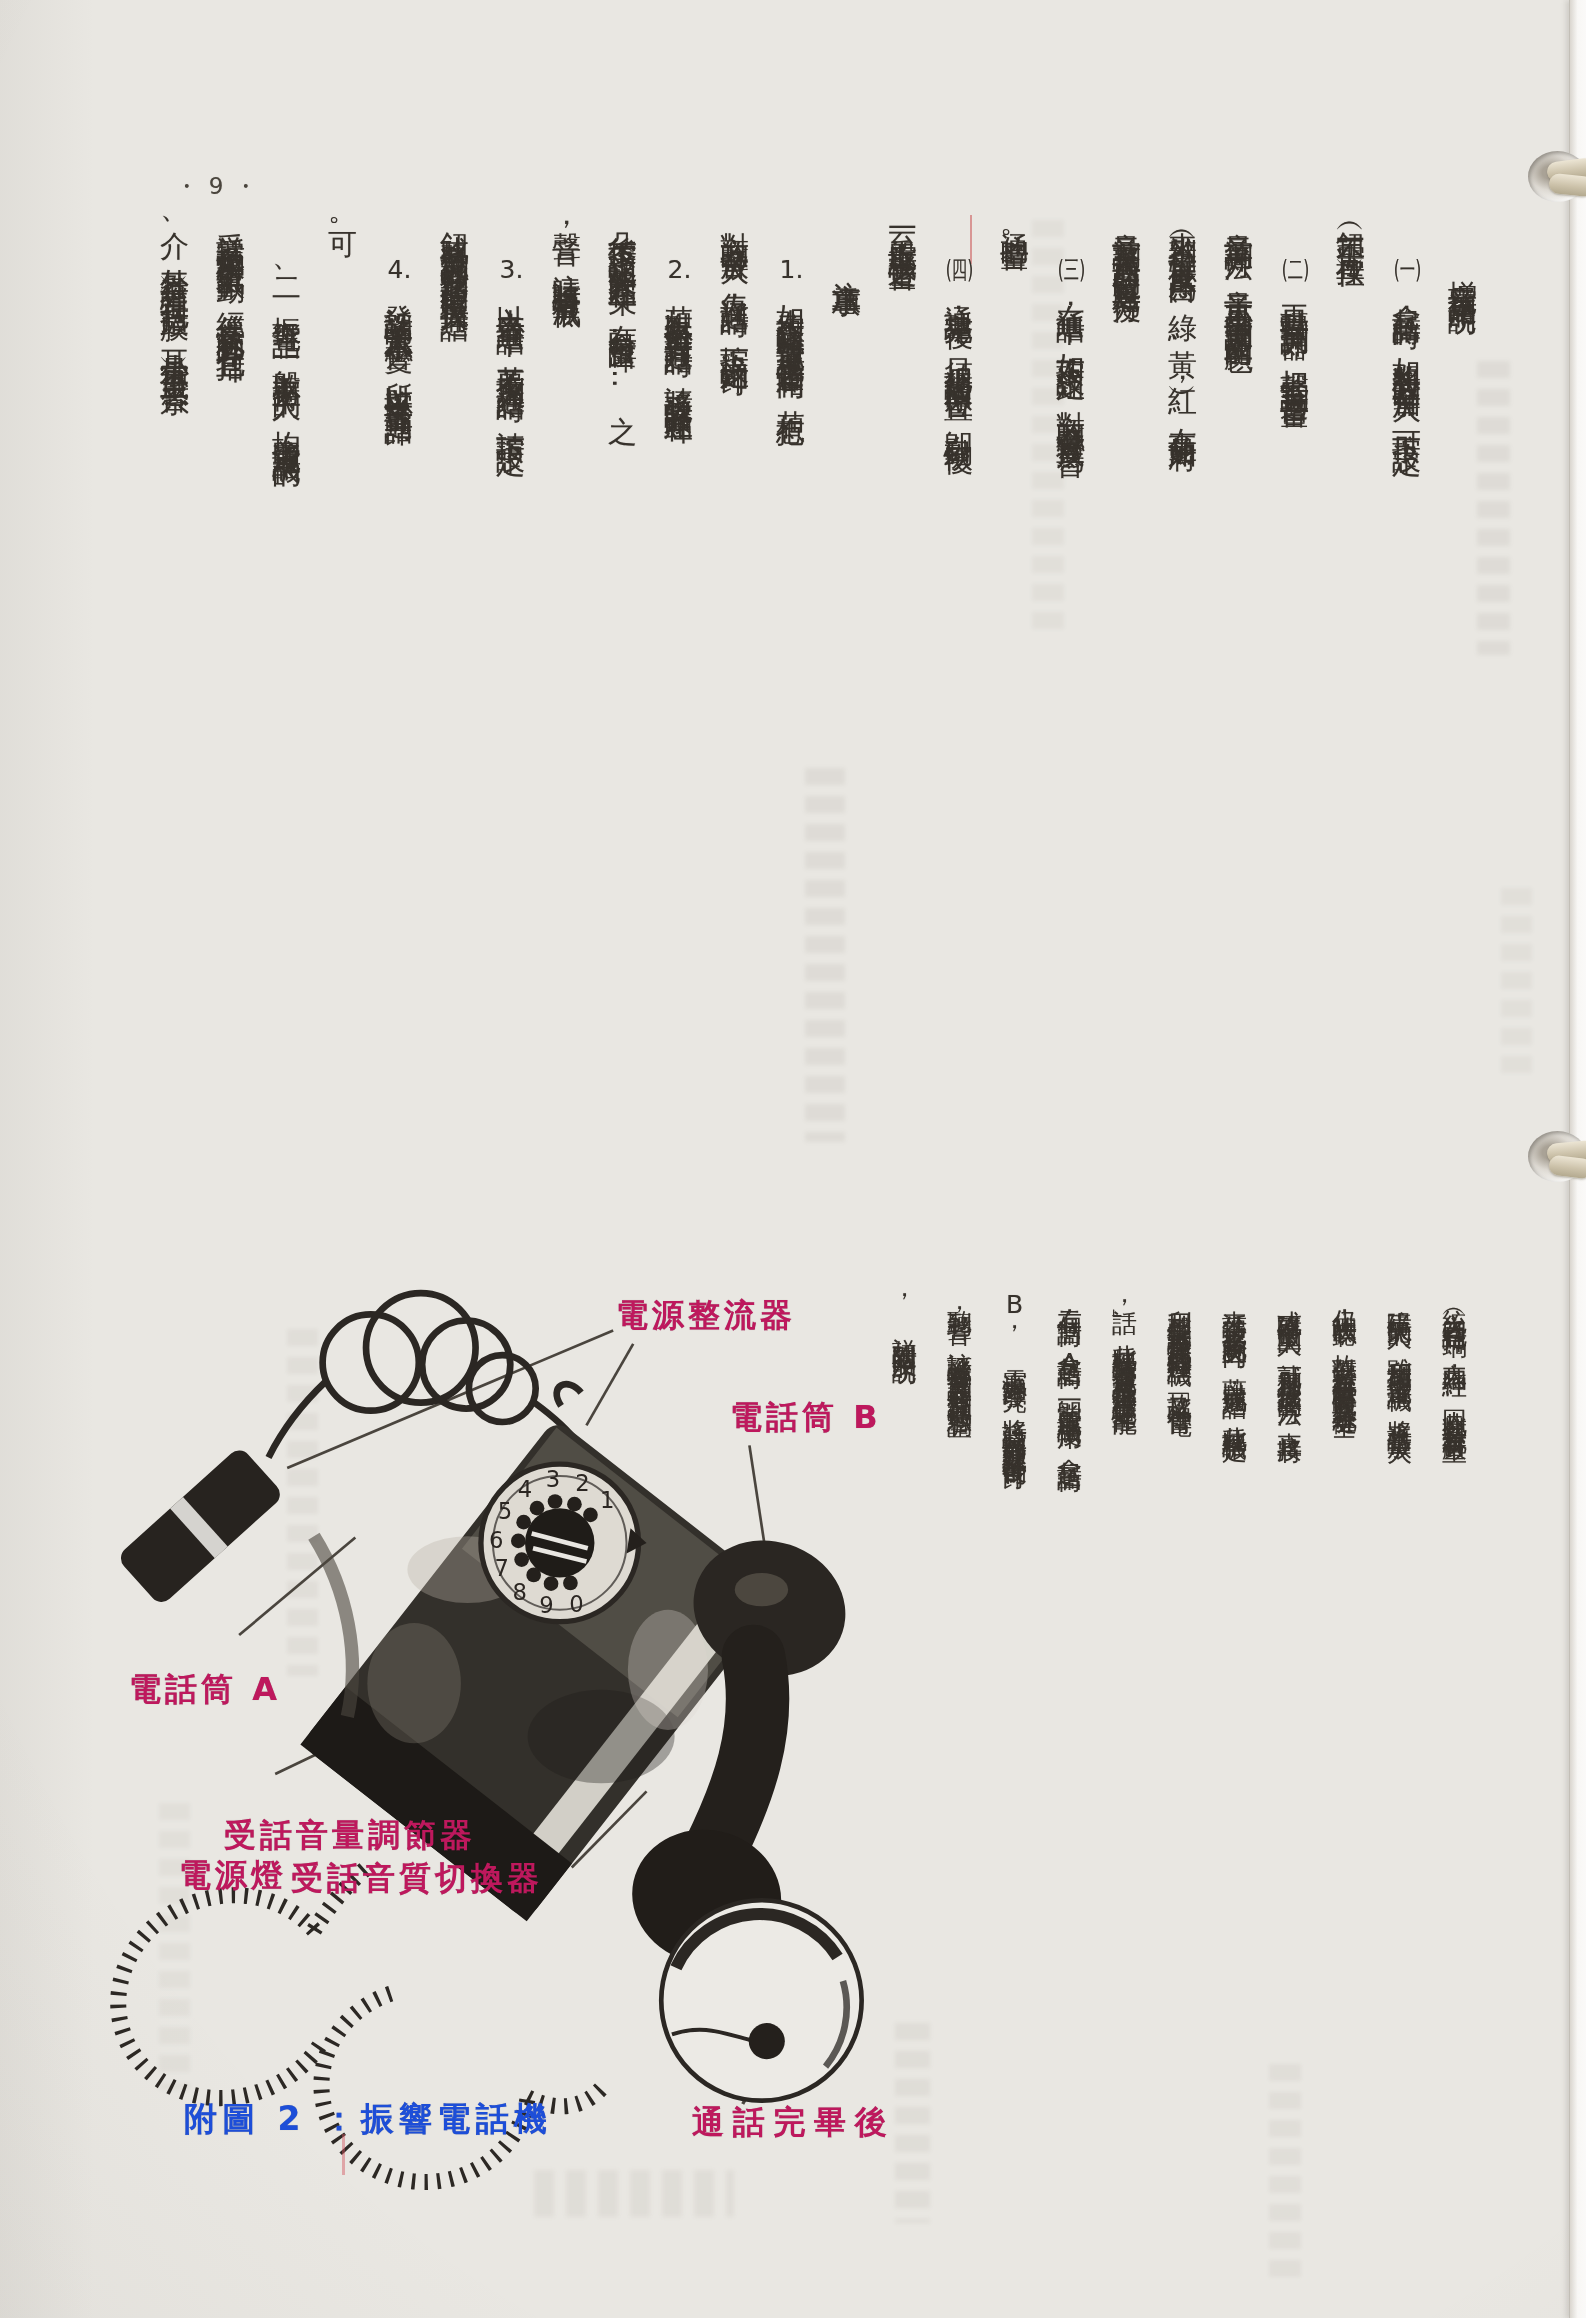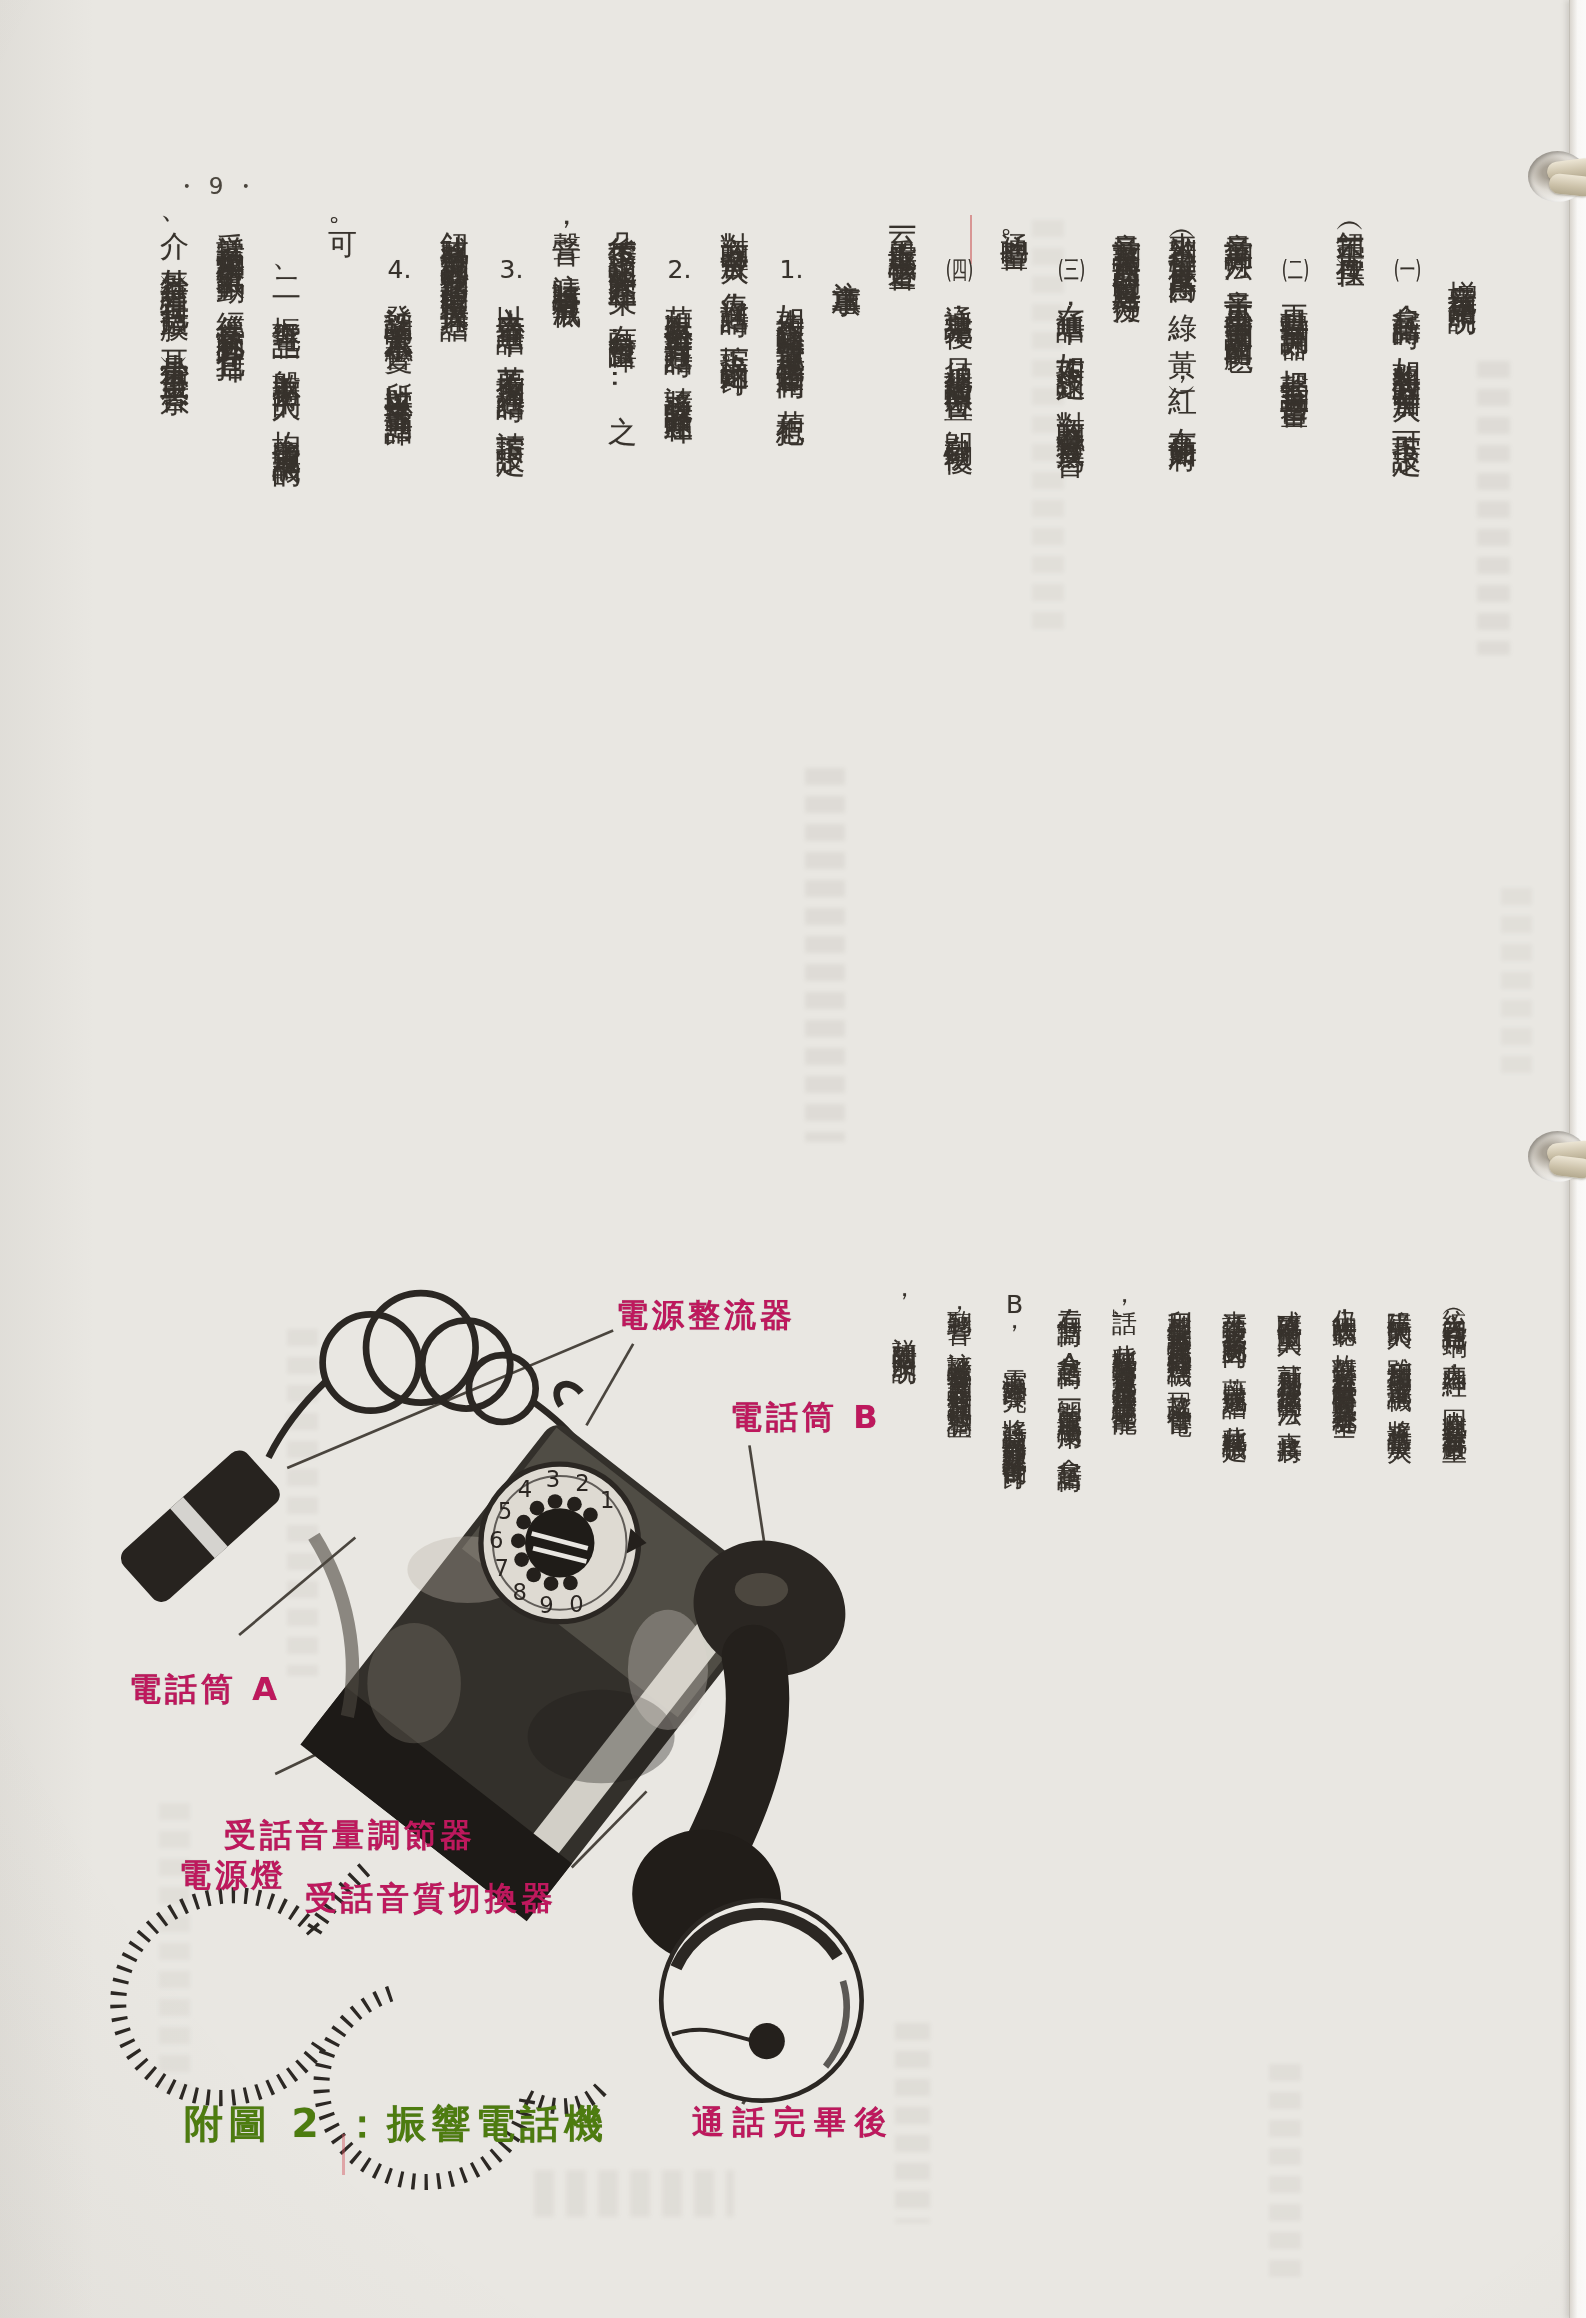--- a/index.html
+++ b/index.html
@@ -62,21 +62,21 @@
   }
   
   .flabel{
     position:absolute;font-size:32px;font-weight:600;color:#be185d;
     letter-spacing:4px;white-space:nowrap;
     text-shadow:0 0 0.7px rgba(50,45,39,.4);z-index:2;
   }
   #label-protrusion{font-weight:700;letter-spacing:8.7px;}
   #figure-caption{
     position:absolute;left:184px;top:2097px;
-    font-size:39px;font-weight:600;letter-spacing:5.3px;color:#4d7c0f;
+    font-size:33px;font-weight:600;letter-spacing:5.3px;color:#1d4ed8;
     text-shadow:0 0 0.7px rgba(50,45,39,.4);white-space:nowrap;z-index:2;
   }
   
   .ghost{
     position:absolute;pointer-events:none;z-index:1;
     background:repeating-linear-gradient(180deg, rgba(112,103,92,.16) 0 17.4px, rgba(112,103,92,0) 17.4px 28px);
     filter:blur(2px);opacity:.55;
   }
   .ghost.h{background:repeating-linear-gradient(90deg, rgba(112,103,92,.15) 0 20px, rgba(112,103,92,0) 20px 32px);}
   .redmark{position:absolute;z-index:2;pointer-events:none;}
@@ -245,16 +245,16 @@
     <path d="M 1262,2966 A 140,140 0 0 1 1236,3094" stroke="#2b2723" stroke-width="10" fill="none" opacity=".75"></path>
     <circle cx="1148" cy="3056" r="27" fill="#24201c"></circle>
   </g>
 </svg>
 
 <div class="flabel" style="left:616px;top:1294px;" id="label-rectifier">電源整流器</div>
 <div class="flabel" style="left:730px;top:1396px;" id="label-handset-b">電話筒 B</div>
 <div class="flabel" style="left:129px;top:1621px;margin-top:47px;" id="label-handset-a">電話筒 A</div>
 <div class="flabel" style="left:179px;top:1854px;" id="label-power-lamp">電源燈</div>
 <div class="flabel" style="left:224px;top:1814px;" id="label-volume">受話音量調節器</div>
-<div class="flabel" style="left:305px;top:1857px;margin-top:20px;" id="label-tone">受話音質切換器</div>
+<div class="flabel" style="left:291px;top:1857px;" id="label-tone">受話音質切換器</div>
 <div class="flabel" style="left:692px;top:2101px;" id="label-protrusion">通話完畢後</div>
 <div id="figure-caption">附圖 2 ：振響電話機</div>
 
 
 </body></html>

